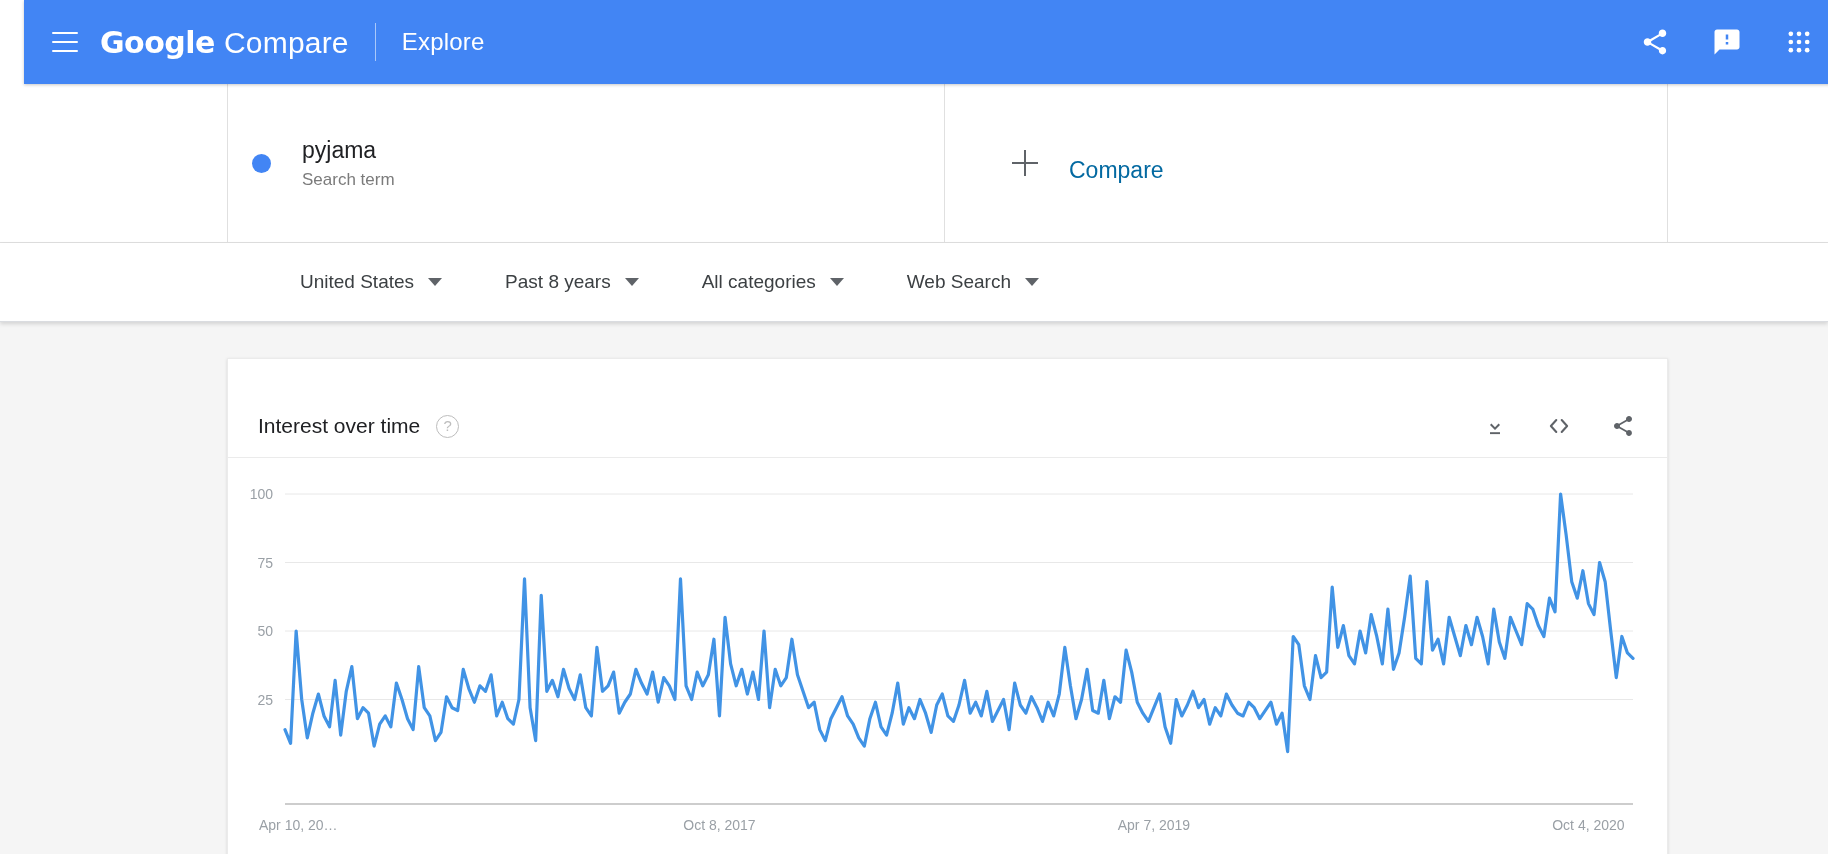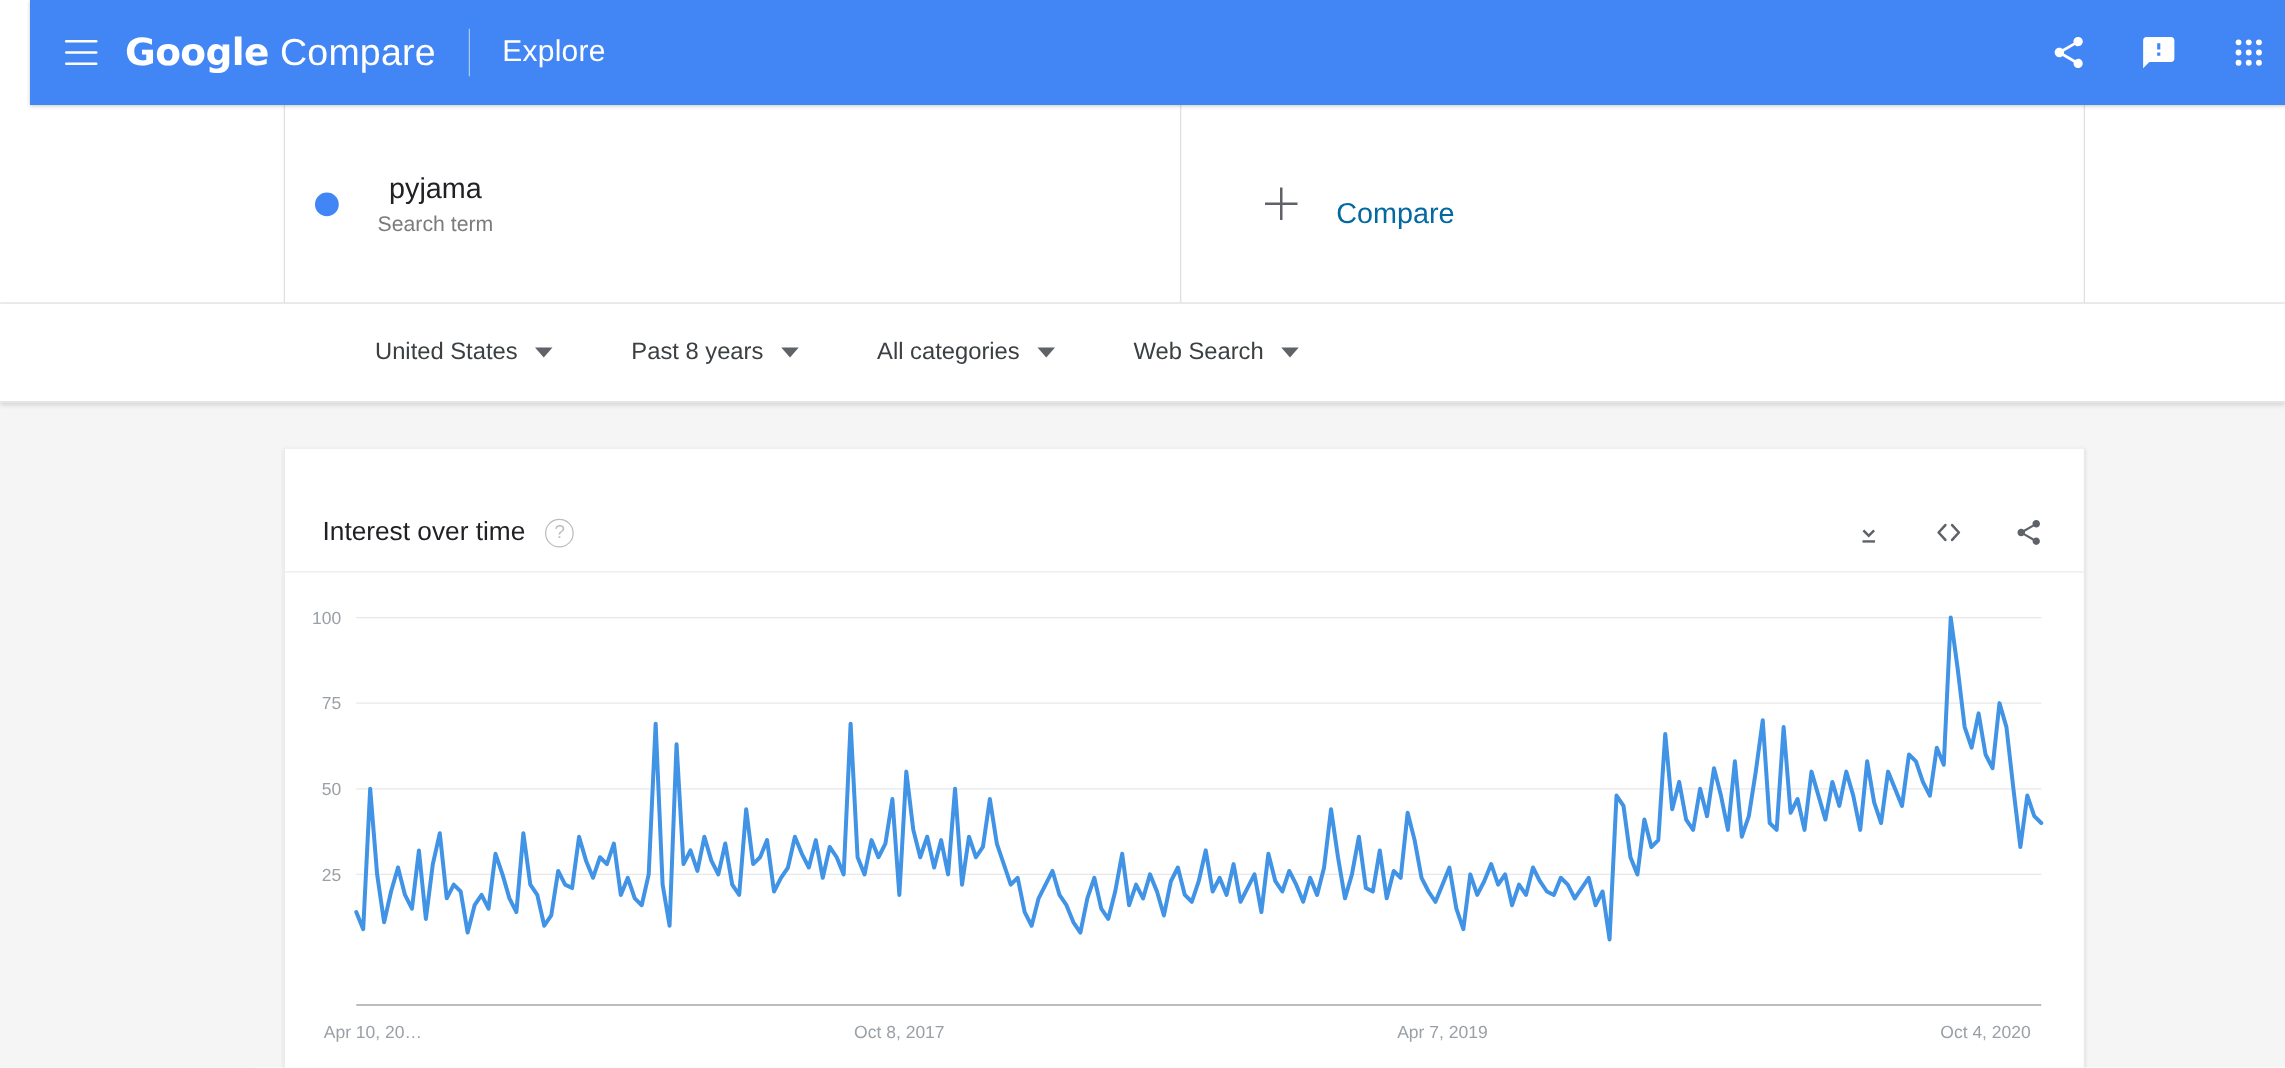--- a/index.html
+++ b/index.html
@@ -49,21 +49,20 @@
   .topbar-icons { display: flex; align-items: center; gap: 38px; margin-right: 36px; }
   .ticon { width: 34px; height: 34px; display:flex; align-items:center; justify-content:center; cursor:pointer; }
   .ticon svg { display:block; }
 
   
   .termrow {
     position: absolute; left: 0; top: 84px; width: 1828px; height: 159px;
     background: #ffffff;
     border-bottom: 1px solid #e0e0e0;
     display: flex;
-    text-align: center;
   }
   .term-left-gap { width: 227px; height: 100%; }
   .term-cell {
     width: 718px; height: 100%;
     border-left: 1px solid #e0e0e0; border-right: 1px solid #e0e0e0;
     display: flex; align-items: center; padding-left: 24px;
   }
   .term-dot {
     width: 19px; height: 19px; border-radius: 50%;
     background: #4285f4; margin-right: 31px; flex: none;

